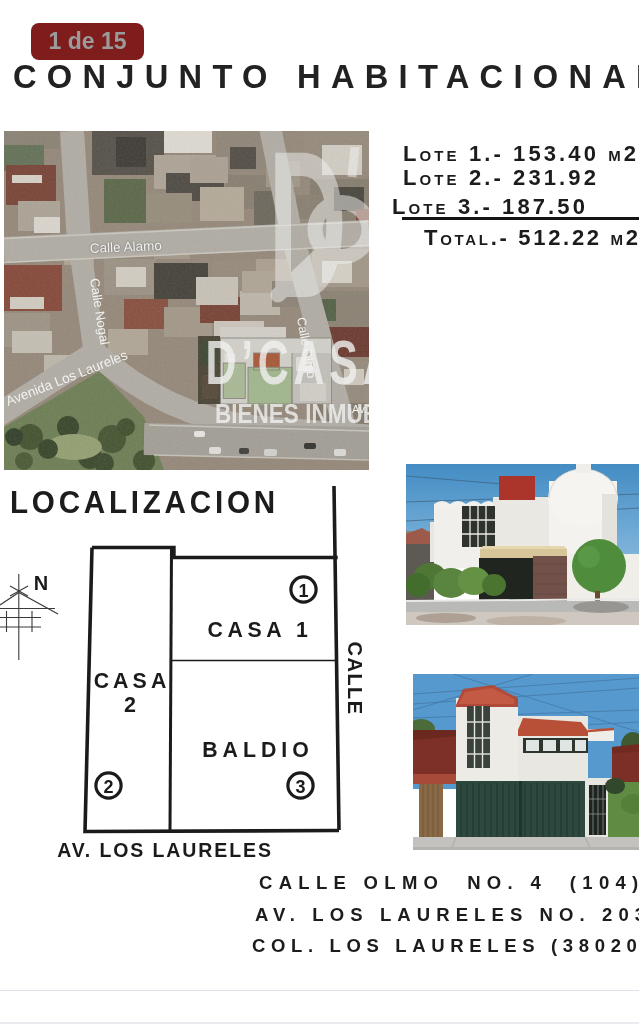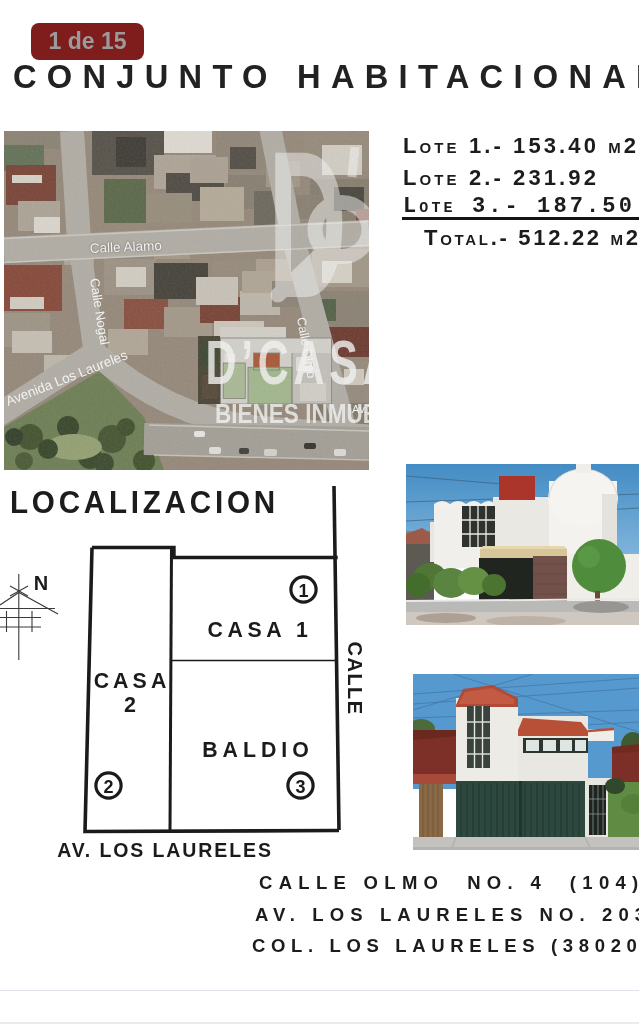--- a/index.html
+++ b/index.html
@@ -171,23 +171,23 @@
     <defs>
       <filter id="grain" x="0" y="0" width="100%" height="100%">
         <feTurbulence type="fractalNoise" baseFrequency="0.5" numOctaves="2" seed="7"></feTurbulence>
         <feColorMatrix type="saturate" values="0"></feColorMatrix>
       </filter>
     </defs>
     <rect x="0" y="0" width="365" height="339" filter="url(#grain)" opacity="0.13"></rect>
     <rect x="0" y="0" width="365" height="339" fill="#4e463c" opacity="0.05"></rect>
   </svg>
 
-  <div class="lote" style="left:403px;top:133px;">Lote 1.- 153.40 m2</div>
+  <div class="lote" style="left:403px;top:141px;">Lote 1.- 153.40 m2</div>
   <div class="lote" style="left:403px;top:165px;">Lote 2.- 231.92</div>
-  <div class="lote" style="left:403px;top:194px;font-family:Liberation Mono, monospace;">Lote 3.- 187.50</div>
+  <div class="lote" style="left:392px;top:194px;">Lote 3.- 187.50</div>
   <div class="uline"></div>
   <div class="lote" style="left:424px;top:225px;letter-spacing:2.7px;">Total.- 512.22 m2</div>
 
   <div class="loc">LOCALIZACION</div>
 
   <svg id="diag" style="left:0;top:480px;" width="380" height="380" viewBox="0 0 380 380">
     <g stroke="#1b1b1b" fill="none">
       <path d="M334,6 L339,350" stroke-width="3.6"></path>
       <path d="M92,67.5 L174,67.5 L174,77.5 L337.7,77.5" stroke-width="3.4"></path>
       <path d="M339,350.5 L85,351.5 L92,67.5" stroke-width="3.6"></path>

